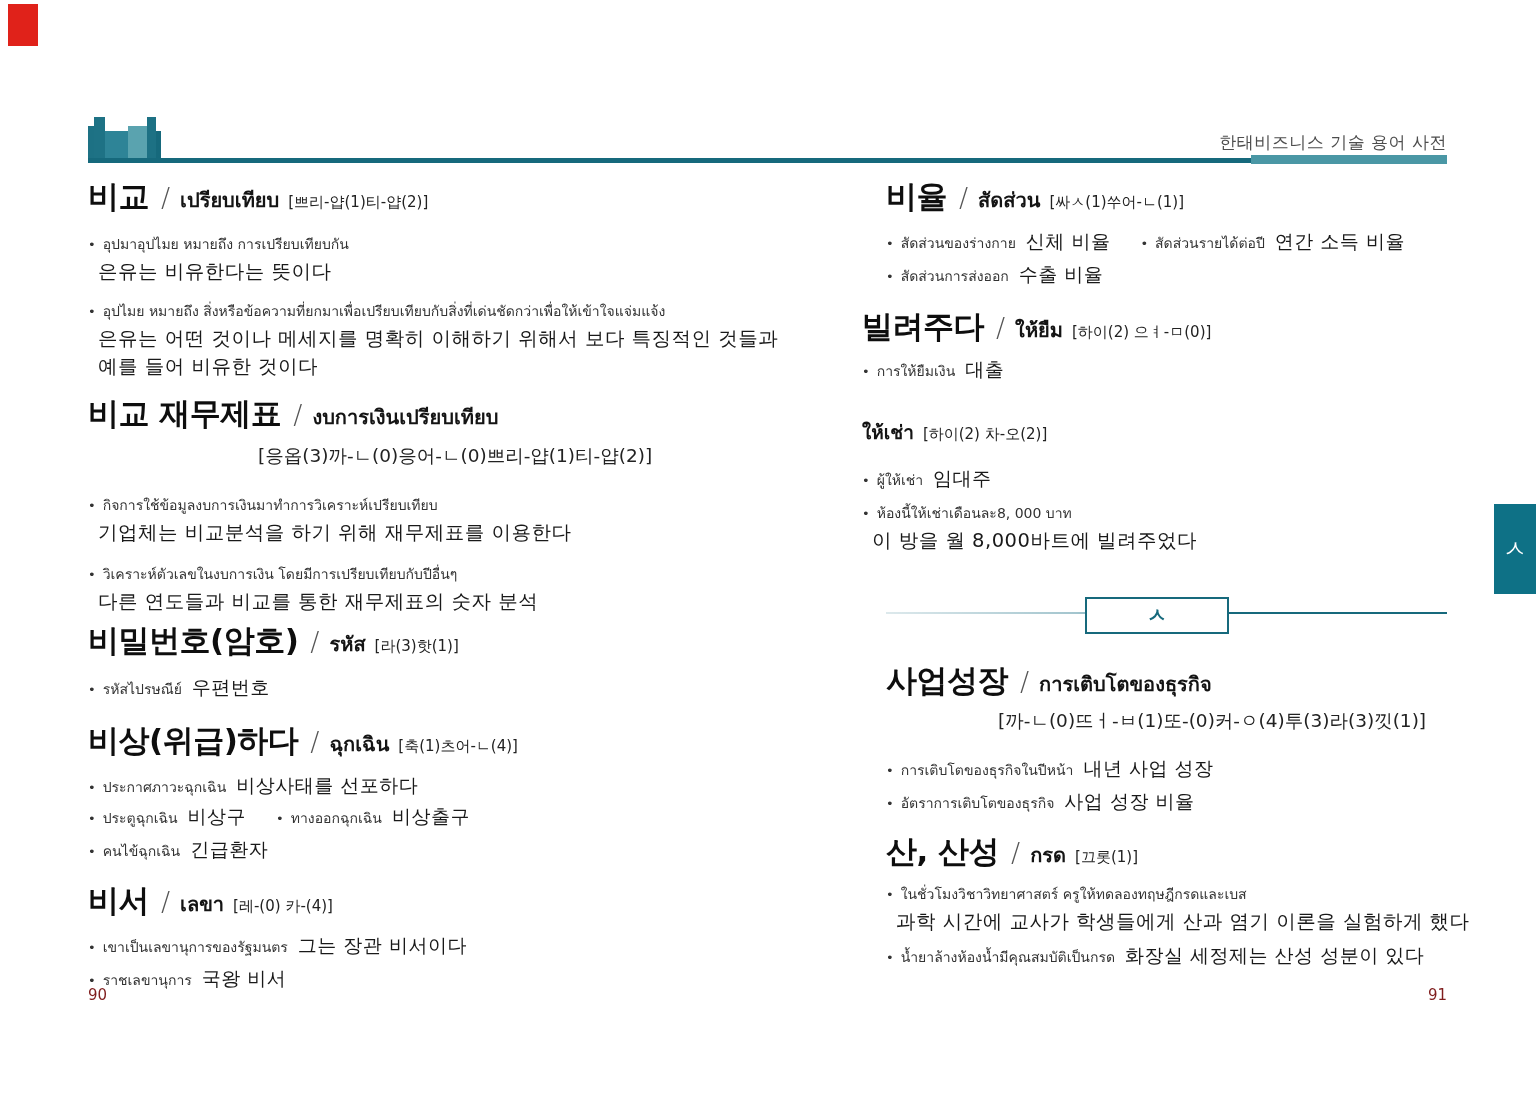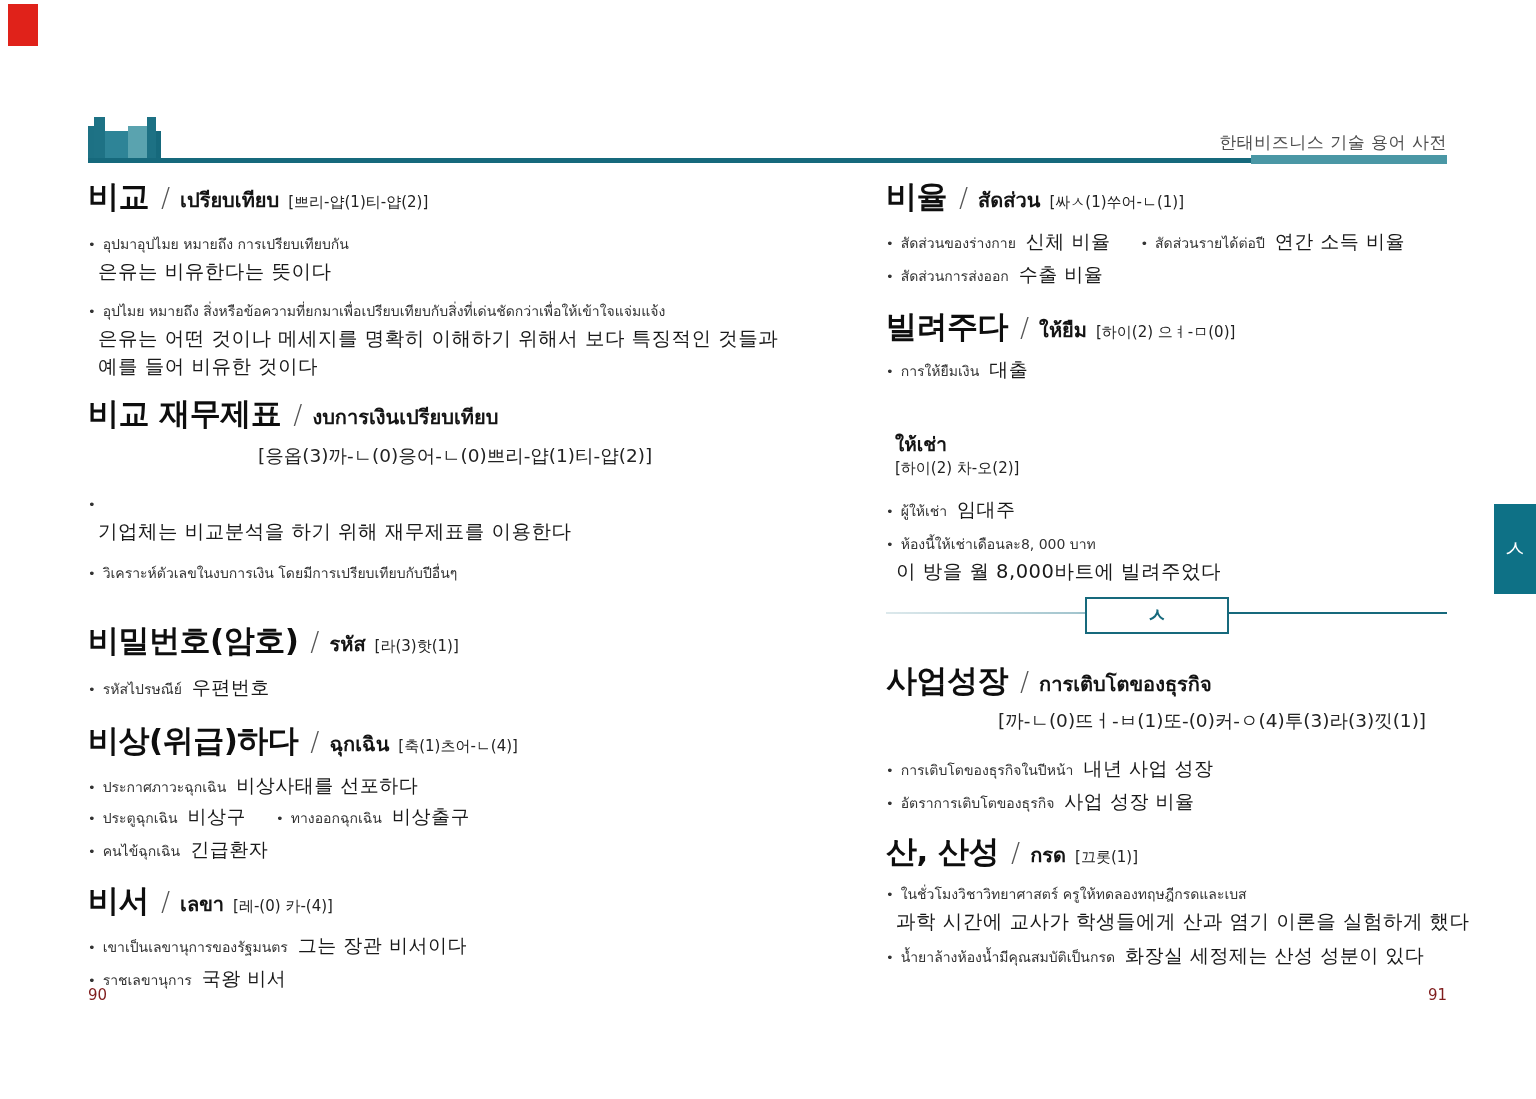--- a/index.html
+++ b/index.html
@@ -91,26 +91,28 @@
 
   <section class="entry" style="left:88px;top:393px;width:580px;">
     <div class="headline">
       <span class="hw">비교 재무제표</span>
       <span class="slash">/</span>
       <span class="hthai">งบการเงินเปรียบเทียบ</span>
     </div>
     <div class="pron2" style="margin-top:8px;padding-left:170px;">[응옵(3)까-ㄴ(0)응어-ㄴ(0)쁘리-얍(1)티-얍(2)]</div>
     <div class="bl" style="margin-top:24px;">
       <span class="dot">•</span>
+      <span class="th">กิจการใช้ข้อมูลงบการเงินมาทำการวิเคราะห์เปรียบเทียบ</span>
     </div>
     <div class="koline">기업체는 비교분석을 하기 위해 재무제표를 이용한다</div>
     <div class="bl" style="margin-top:14px;">
       <span class="dot">•</span>
       <span class="th">วิเคราะห์ตัวเลขในงบการเงิน โดยมีการเปรียบเทียบกับปีอื่นๆ</span>
     </div>
+    <div class="koline">다른 연도들과 비교를 통한 재무제표의 숫자 분석</div>
   </section>
 
   <section class="entry" style="left:88px;top:620px;width:580px;text-align:right;">
     <div class="headline">
       <span class="hw">비밀번호(암호)</span>
       <span class="slash">/</span>
       <span class="hthai">รหัส</span>
       <span class="hpron">[라(3)핫(1)]</span>
     </div>
     <div class="bl" style="margin-top:12px;">
@@ -181,33 +183,33 @@
       <span class="th">สัดส่วนรายได้ต่อปี</span>
       <span class="ko">연간 소득 비율</span>
     </div>
     <div class="bl" style="margin-top:4px;">
       <span class="dot">•</span>
       <span class="th">สัดส่วนการส่งออก</span>
       <span class="ko">수출 비율</span>
     </div>
   </section>
 
-  <section class="entry" style="left:886px;top:306px;width:565px;">
+  <section class="entry" style="left:862px;top:306px;width:565px;">
     <div class="headline">
       <span class="hw">빌려주다</span>
       <span class="slash">/</span>
       <span class="hthai">ให้ยืม</span>
       <span class="hpron">[하이(2) 으ㅕ-ㅁ(0)]</span>
     </div>
     <div class="bl" style="margin-top:8px;">
       <span class="dot">•</span>
       <span class="th">การให้ยืมเงิน</span>
       <span class="ko">대출</span>
     </div>
-    <div class="subhead" style="margin-top:44px;flex-direction:column;">
+    <div class="subhead" style="margin-top:32px;">
       <span class="hthai">ให้เช่า</span>
       <span class="hpron">[하이(2) 차-오(2)]</span>
     </div>
     <div class="bl" style="margin-top:18px;">
       <span class="dot">•</span>
       <span class="th">ผู้ให้เช่า</span>
       <span class="ko">임대주</span>
     </div>
     <div class="bl" style="margin-top:6px;">
       <span class="dot">•</span>

